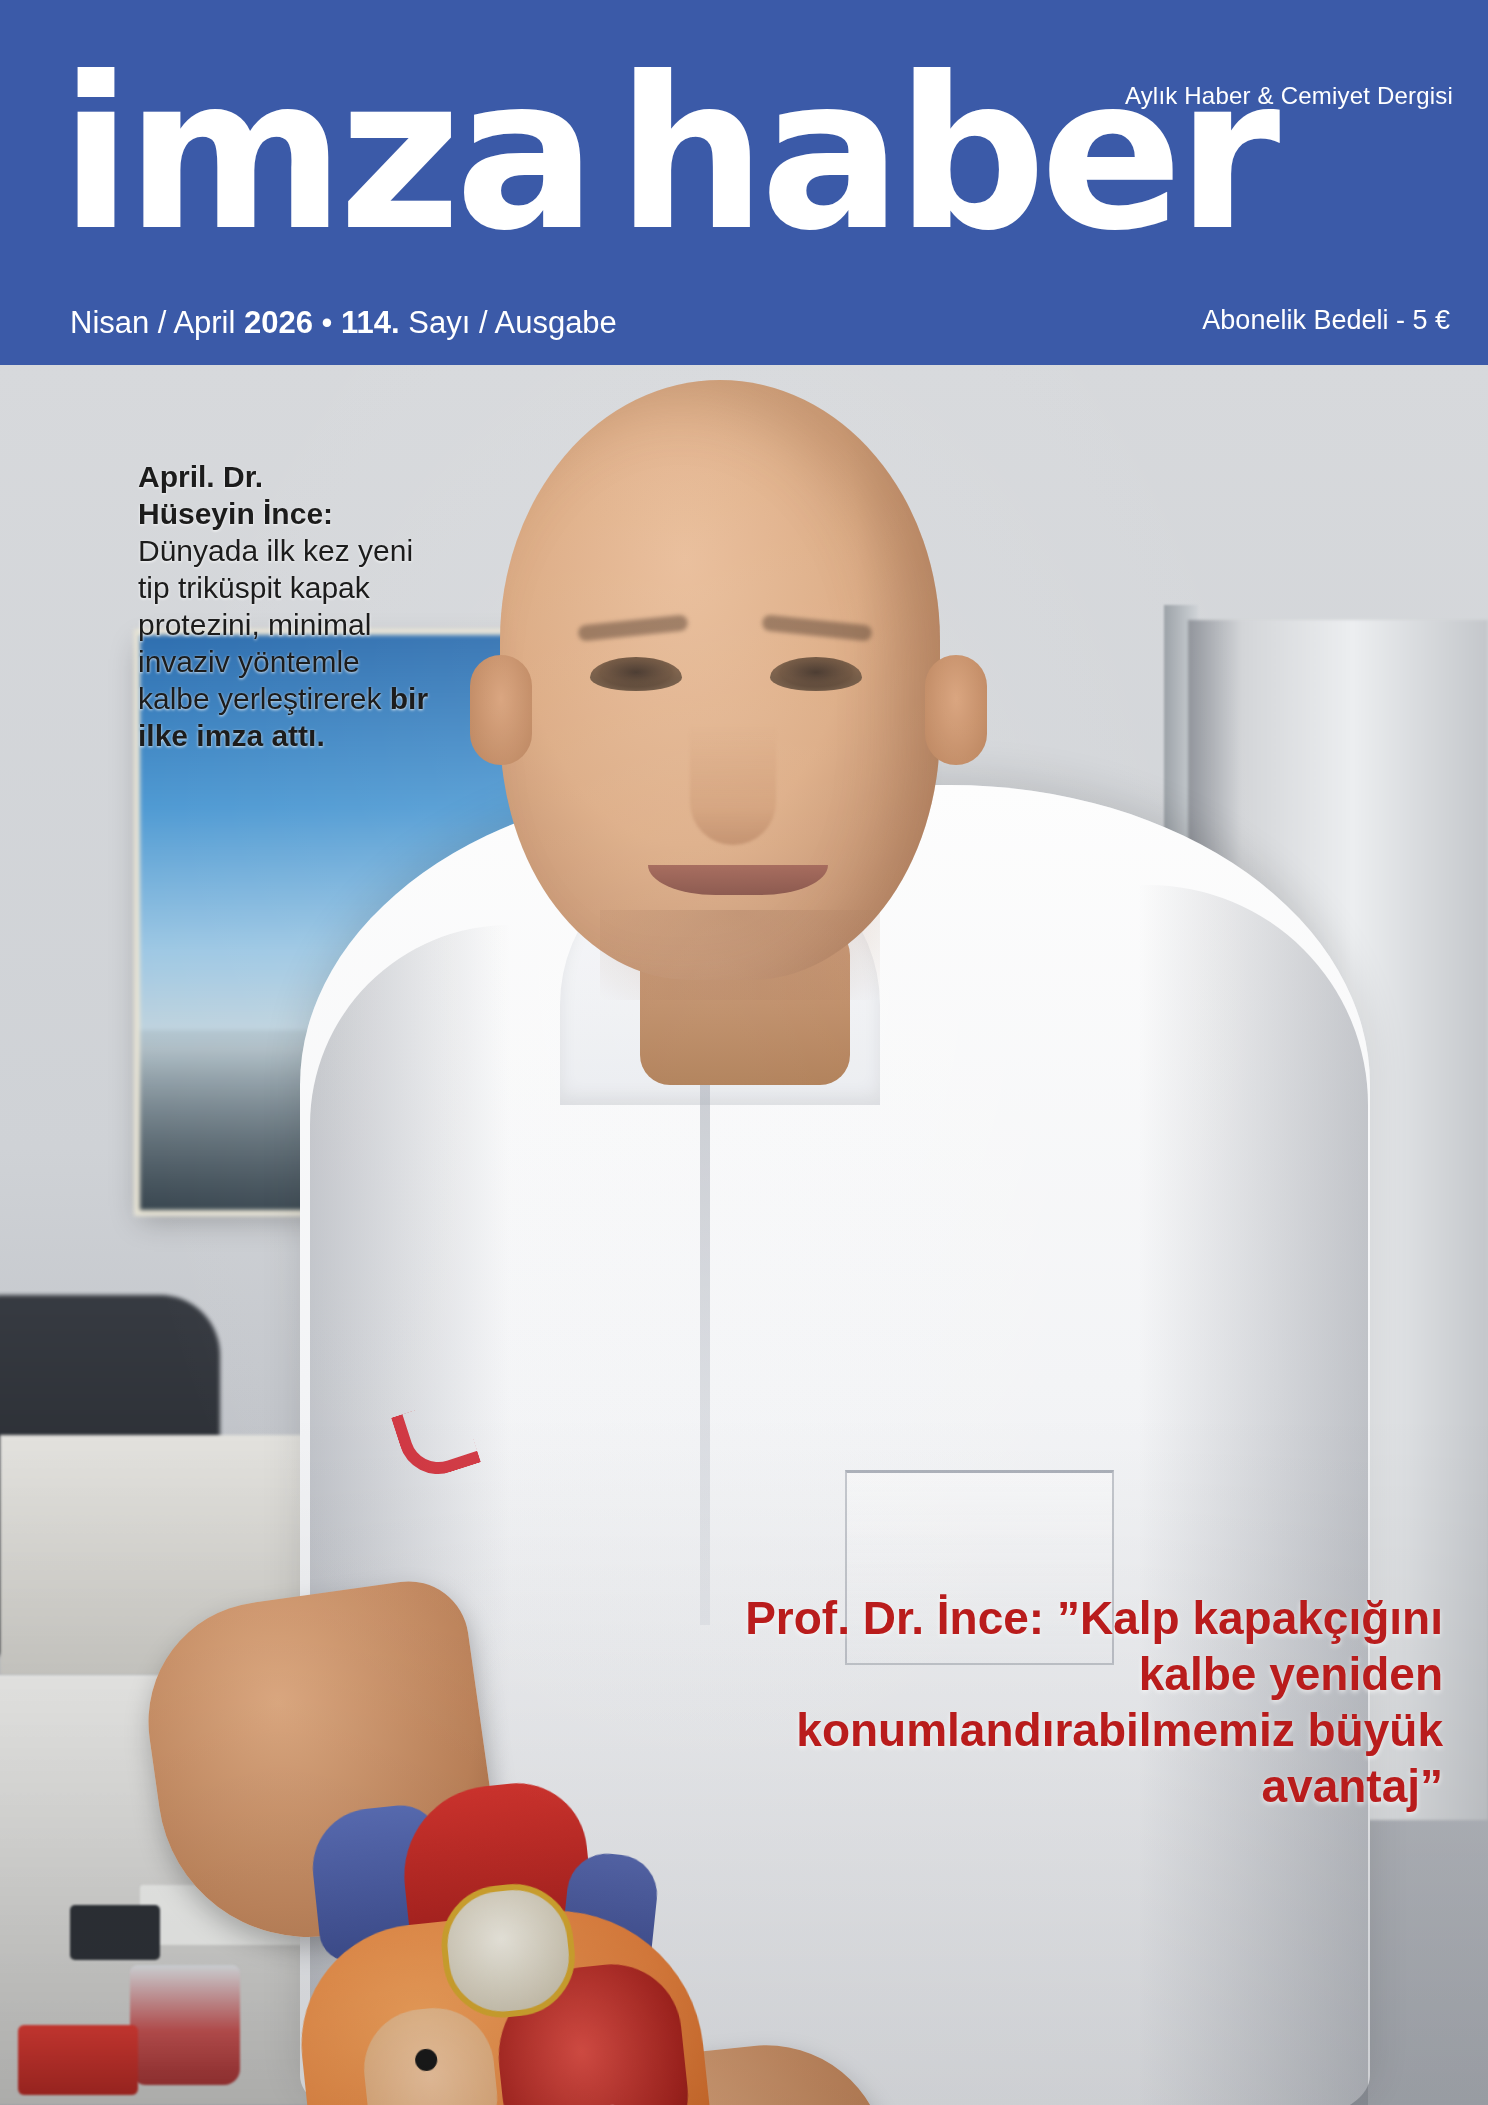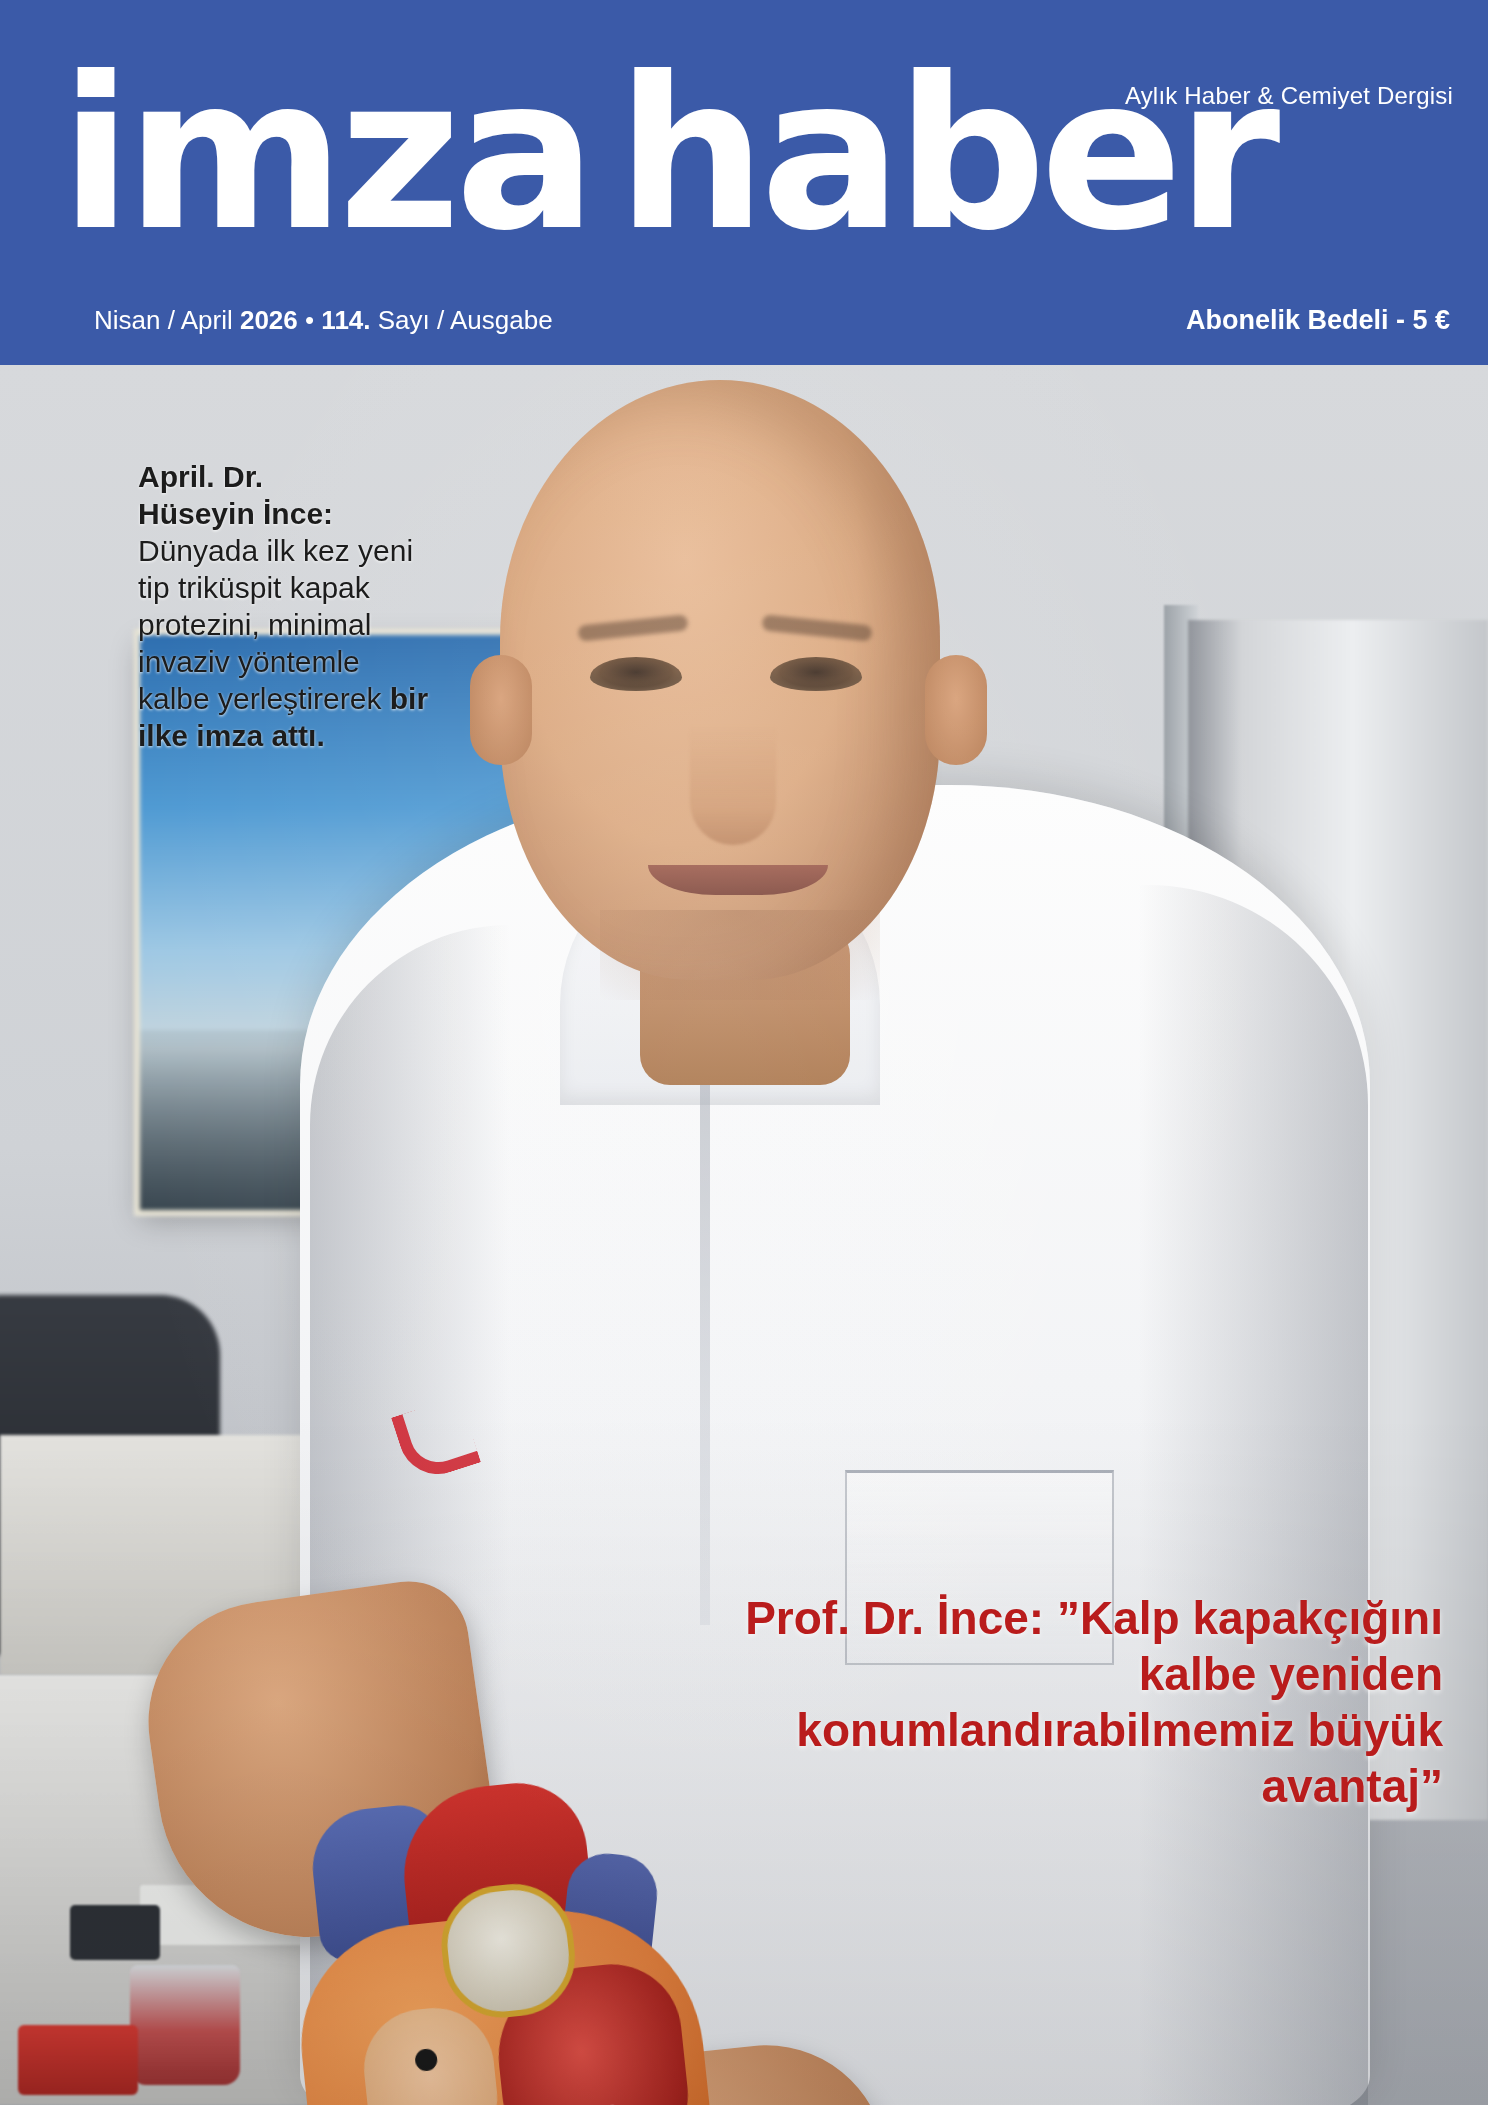--- a/index.html
+++ b/index.html
@@ -49,31 +49,29 @@
     font-family: "DejaVu Sans", sans-serif;
     white-space: nowrap;
   }
   .logo .w1 { font-style: normal; }
   .logo .w2 { margin-left: 26px; }
   .issue-line {
     position: absolute;
     left: 70px;
     top: 305px;
     color: #ffffff;
-    font-size: 26px;
-    margin-left: 24px;
+    font-size: 31px;
   }
   .issue-line b { font-weight: bold; }
   .price-line {
     position: absolute;
     right: 38px;
     top: 305px;
     color: #ffffff;
     font-size: 27px;
-    font-weight: bold;
   }
 
   
   .photo {
     position: absolute;
     left: 0;
     top: 365px;
     width: 1488px;
     height: 1740px;
     overflow: hidden;

